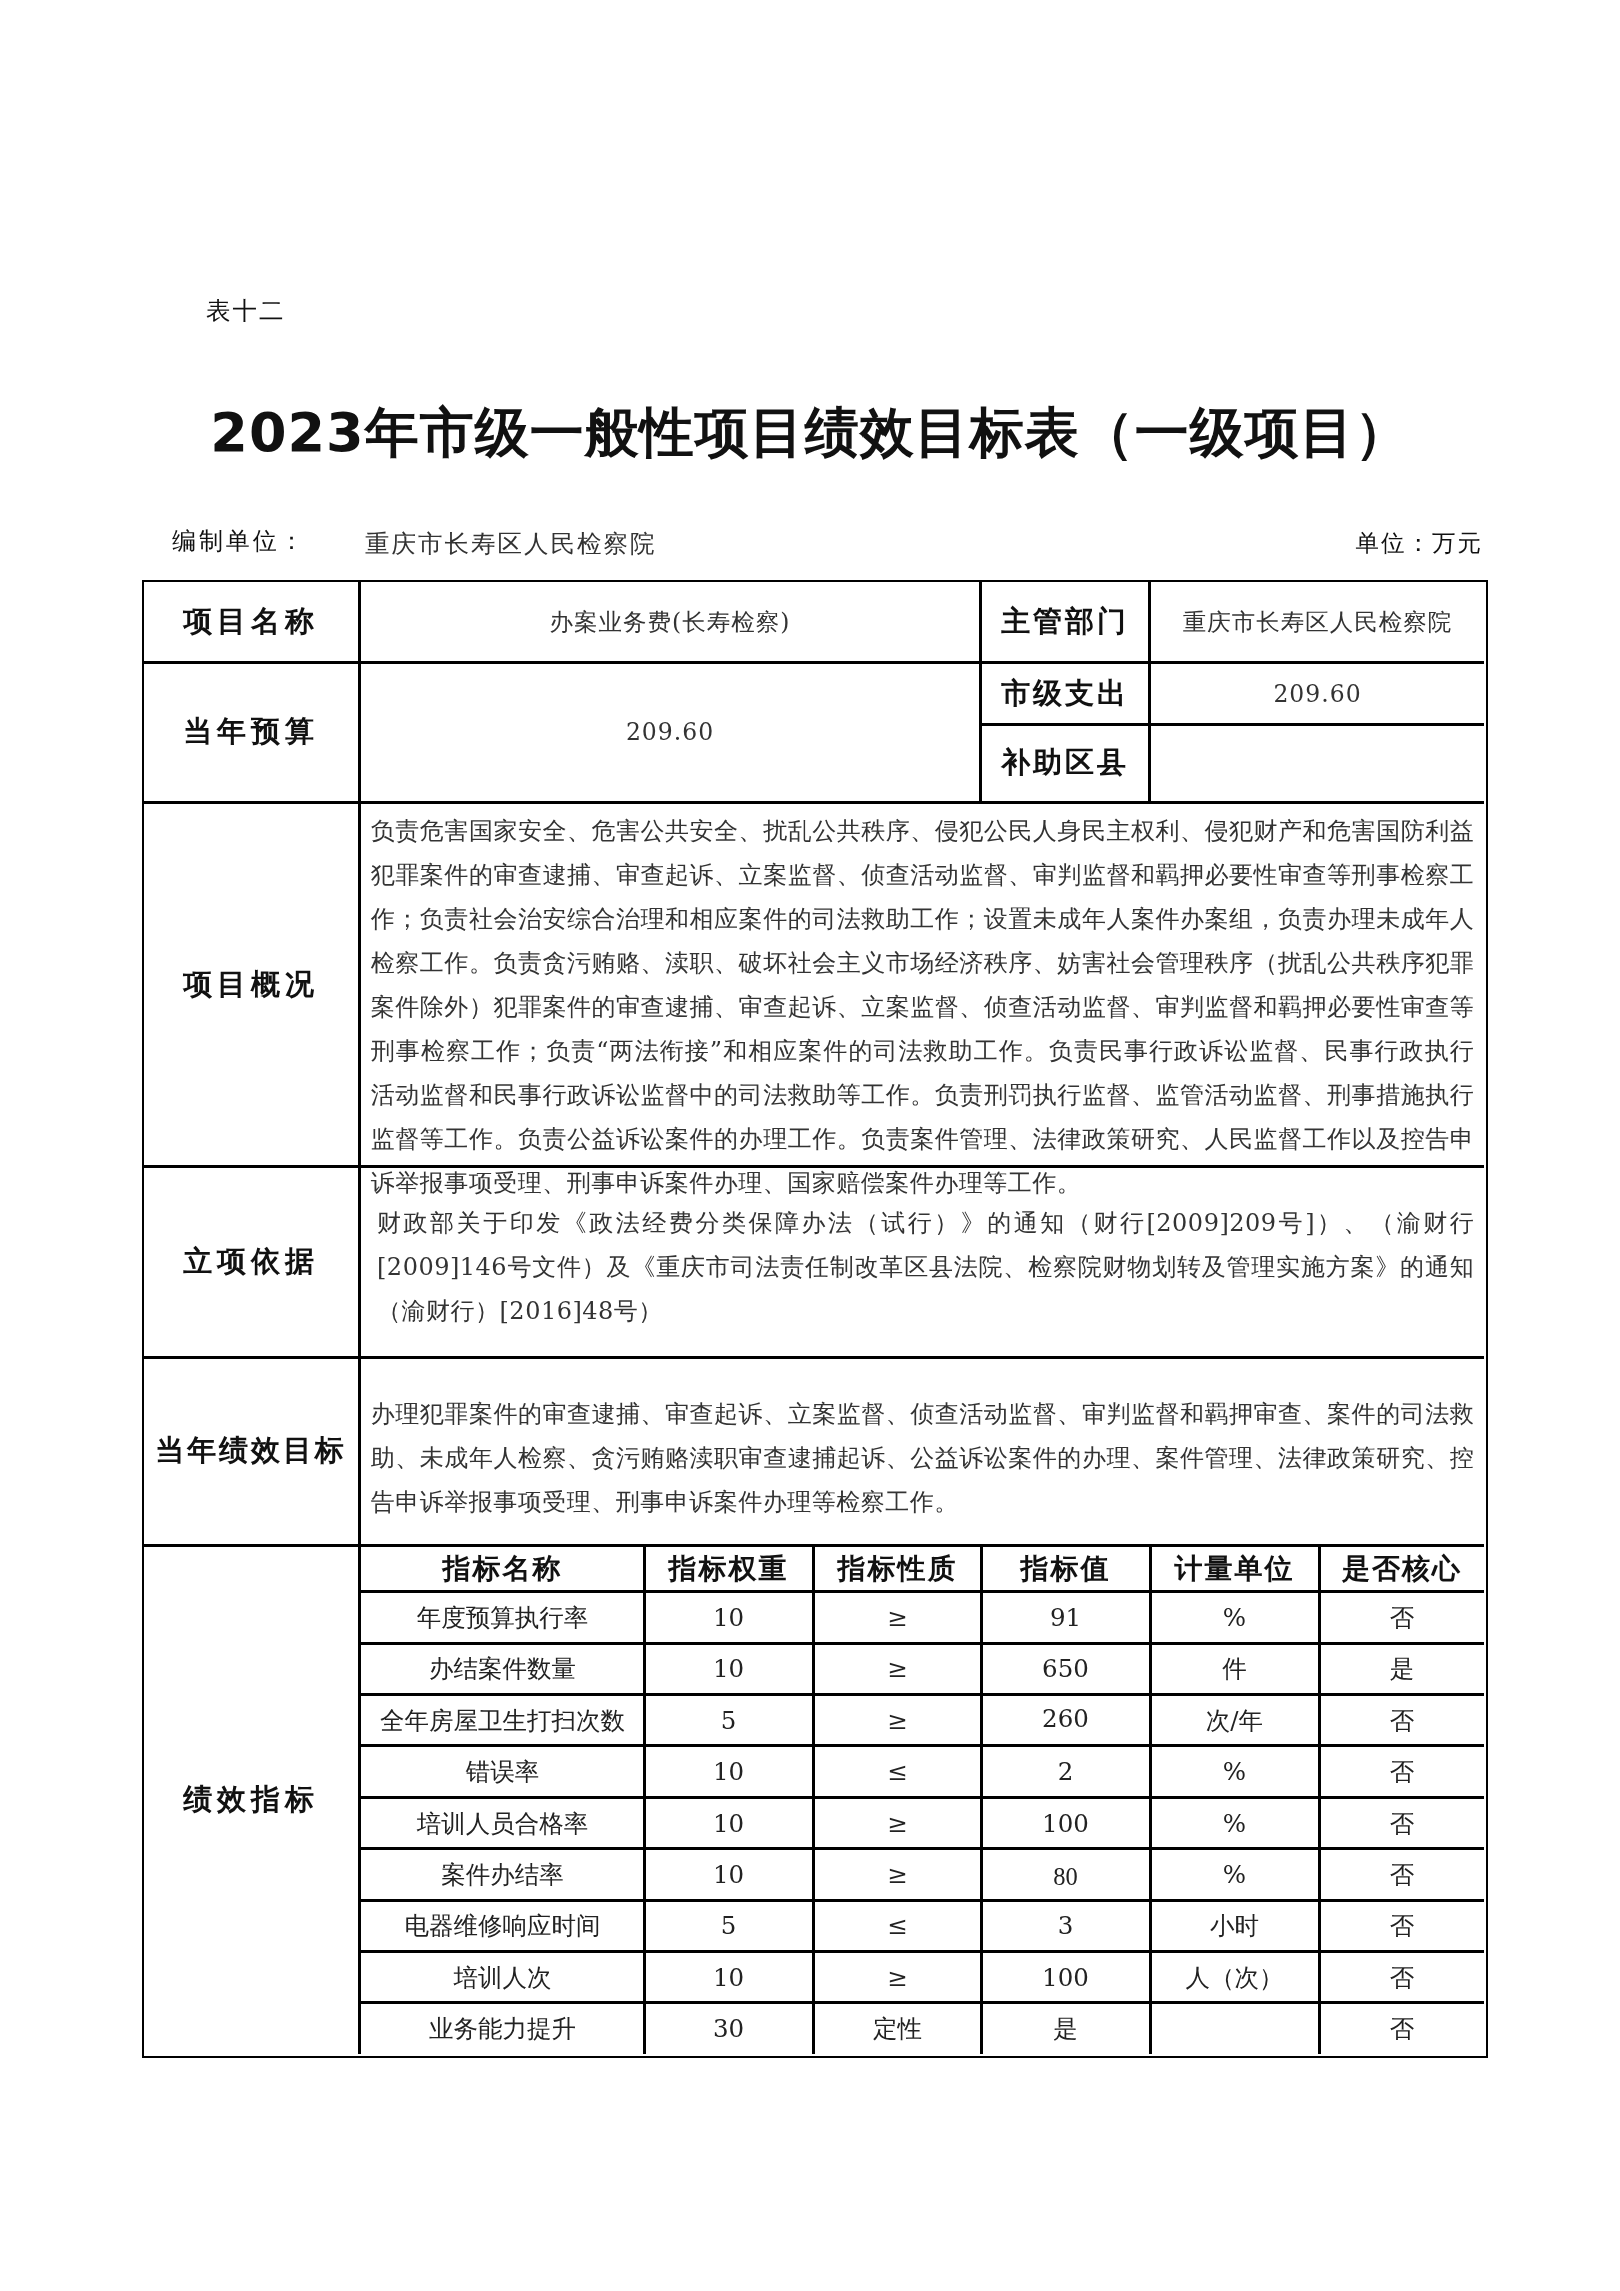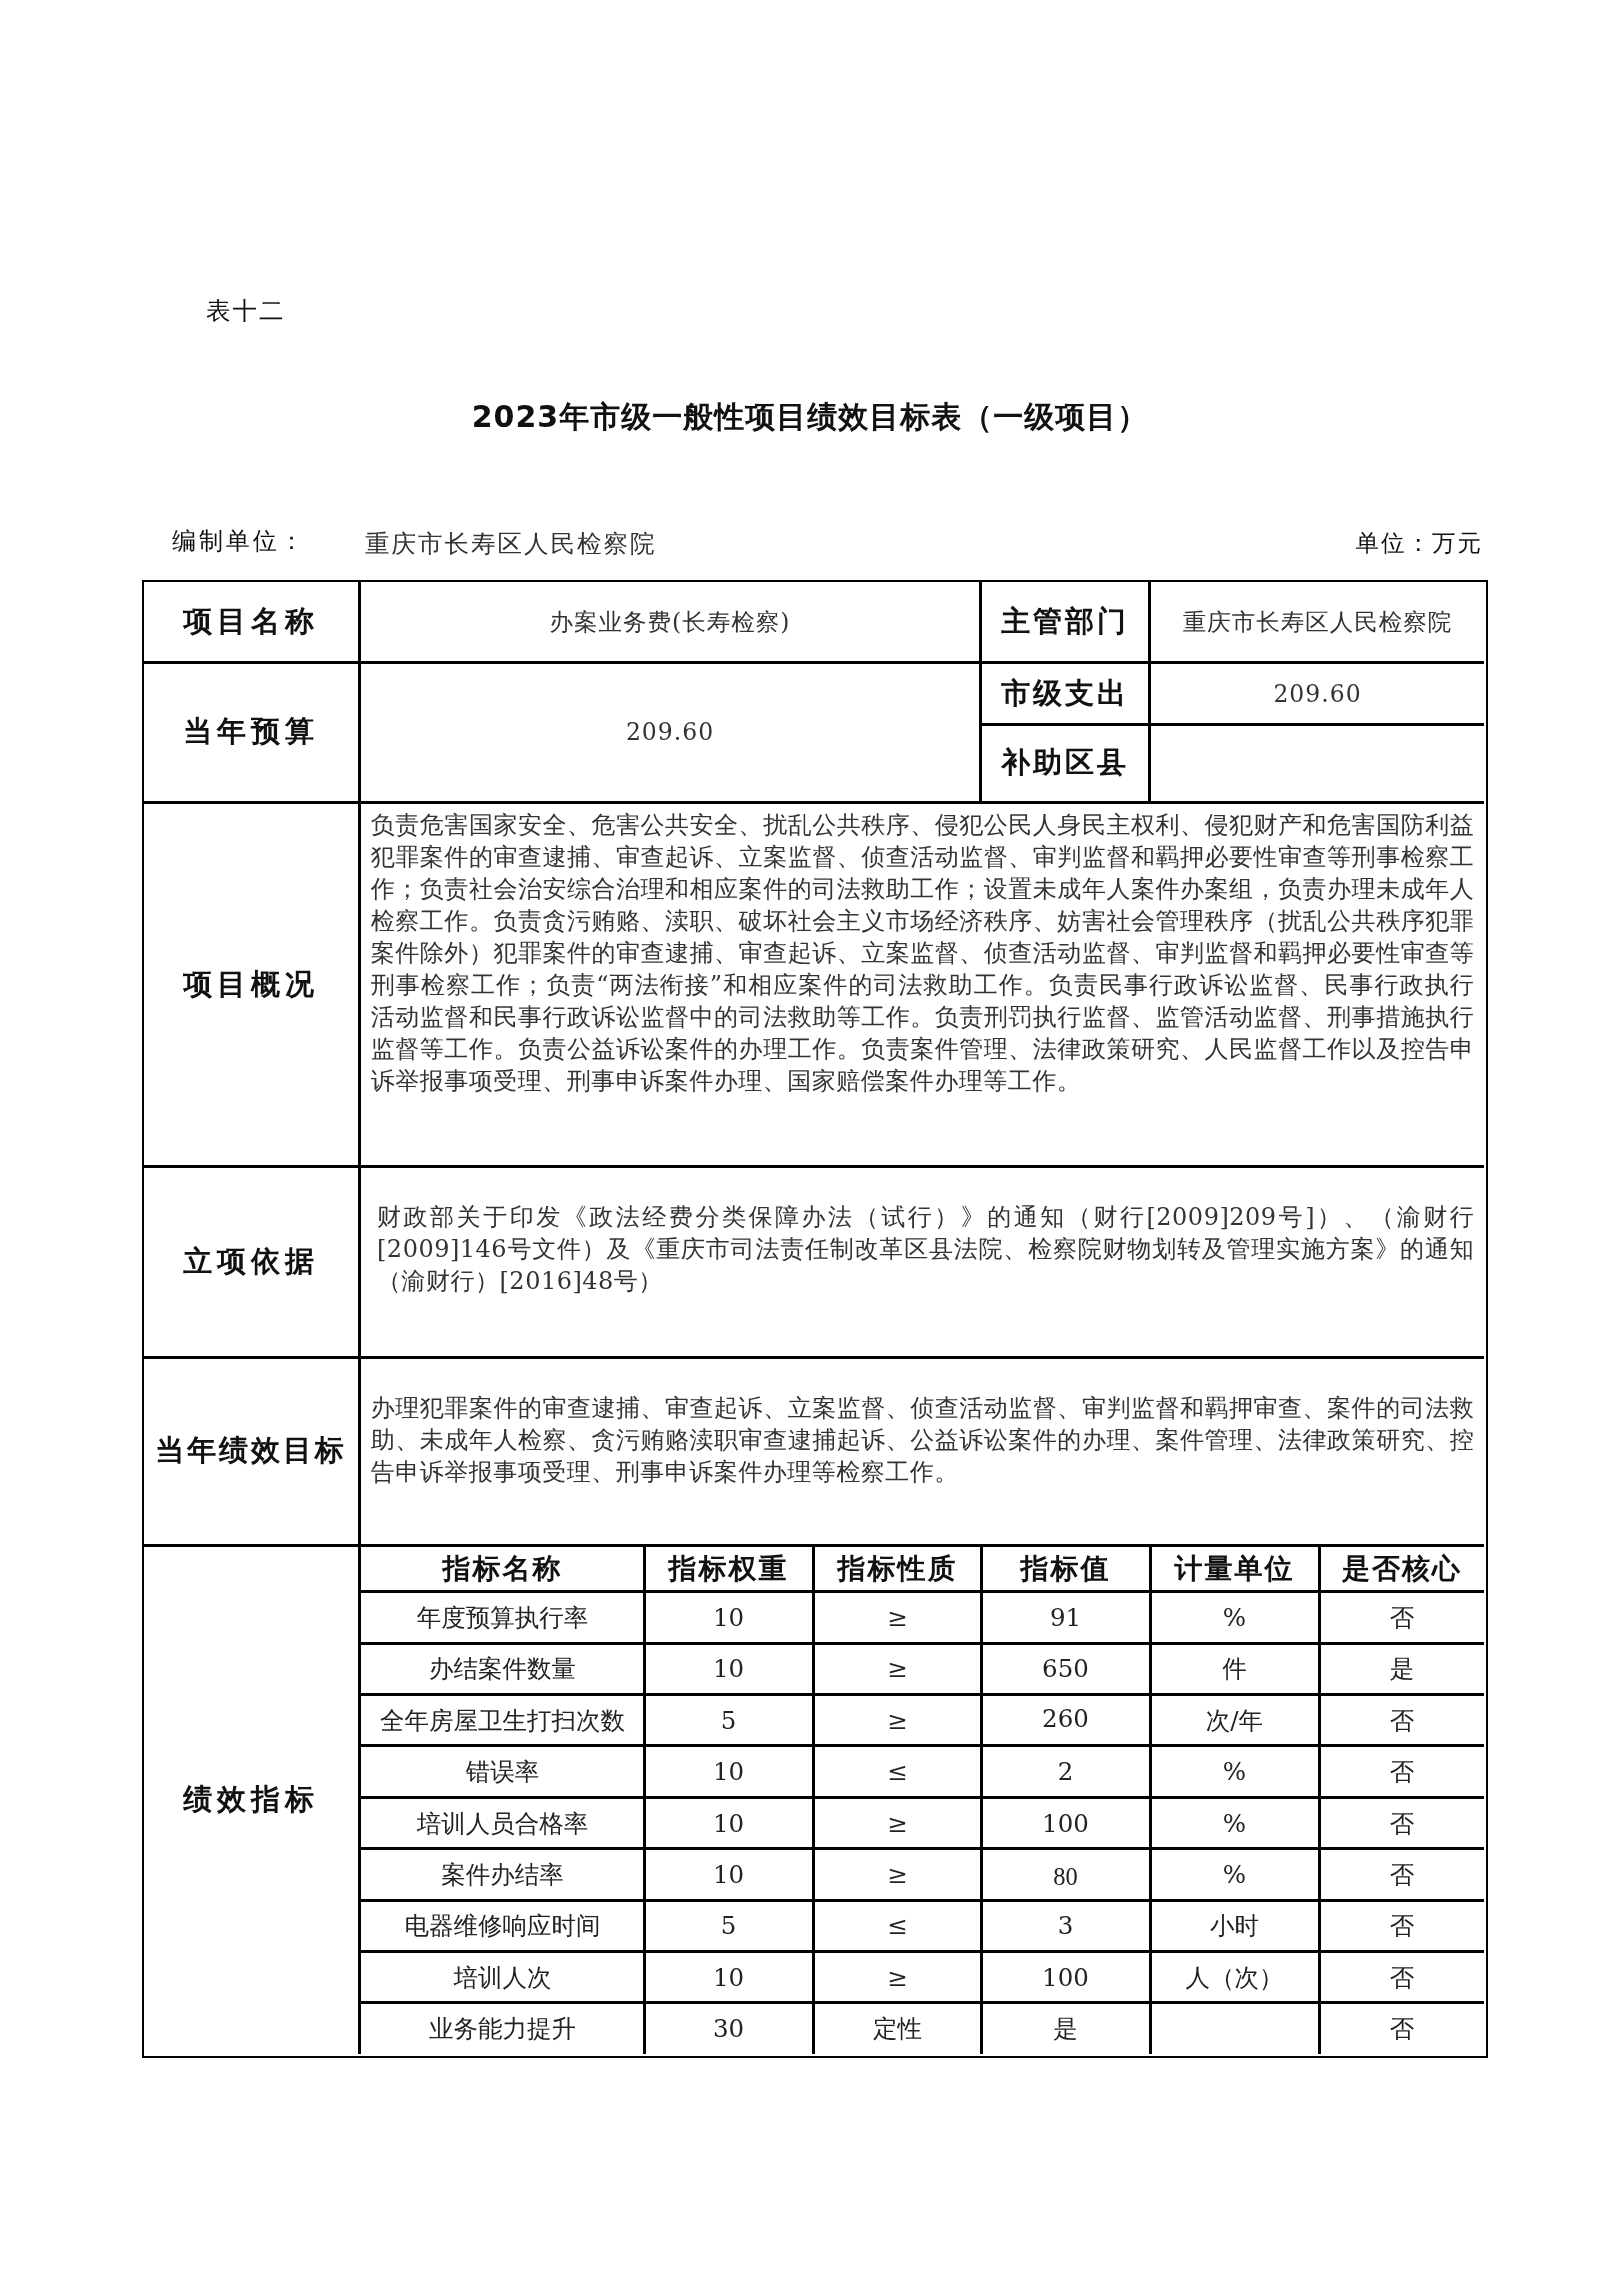--- a/index.html
+++ b/index.html
@@ -1,33 +1,33 @@
 <!DOCTYPE html>
 <html><head>
 <meta charset="utf-8">
 <style>
   html, body { margin:0; padding:0; background:#ffffff; }
   body { width:1620px; height:2292px; position:relative; overflow:hidden;
          font-family:"DejaVu Serif","Liberation Serif",serif; color:#111; }
   .abs { position:absolute; }
   .table-no { left:206px; top:294px; font-size:24.5px; letter-spacing:2px; }
   .title { left:0; width:1620px; top:397px; text-align:center;
-           font-family:"DejaVu Sans","Liberation Sans",sans-serif; font-weight:bold; font-size:30px; letter-spacing:1px; }
+           font-family:"DejaVu Sans","Liberation Sans",sans-serif; font-weight:bold; font-size:54px; letter-spacing:1px; }
   .org-label { left:172px; top:525px; font-size:24px; font-weight:normal; letter-spacing:2.9px; }
   .org-value { left:365px; top:527px; font-size:24.5px; letter-spacing:2px; color:#333; }
   .unit { right:137px; top:527px; font-size:23.5px; letter-spacing:2px; }
 
   .grid { position:absolute; left:142px; top:580px; width:1346px; height:1478px;
           border:2.9px solid #000; box-sizing:border-box; }
   .cell { position:absolute; box-sizing:border-box; display:flex; align-items:center; justify-content:center; text-align:center; }
   .hl { position:absolute; background:#000; height:2.9px; }
   .vl { position:absolute; background:#000; width:2.9px; }
   .lbl { font-family:"DejaVu Sans","Liberation Sans",sans-serif; font-weight:bold; font-size:29px; letter-spacing:4.9px; }
   .val { font-size:23.5px; color:#333; letter-spacing:1px; }
-  .para { position:absolute; box-sizing:border-box; font-size:24px; line-height:32px; color:#333; text-align:justify; letter-spacing:0.5px; padding:0 9.8px; }
+  .para { position:absolute; box-sizing:border-box; font-size:24px; line-height:44px; color:#333; text-align:justify; letter-spacing:0.5px; padding:0 9.8px; }
   .mh { font-family:"DejaVu Sans","Liberation Sans",sans-serif; font-weight:bold; font-size:28px; letter-spacing:2px; }
   .mc { font-size:24.5px; color:#222; }
 </style>
 </head>
 <body>
 
 <div class="abs table-no">表十二</div>
 <div class="abs title">2023年市级一般性项目绩效目标表（一级项目）</div>
 <div class="abs org-label">编制单位：</div>
 <div class="abs org-value">重庆市长寿区人民检察院</div>

